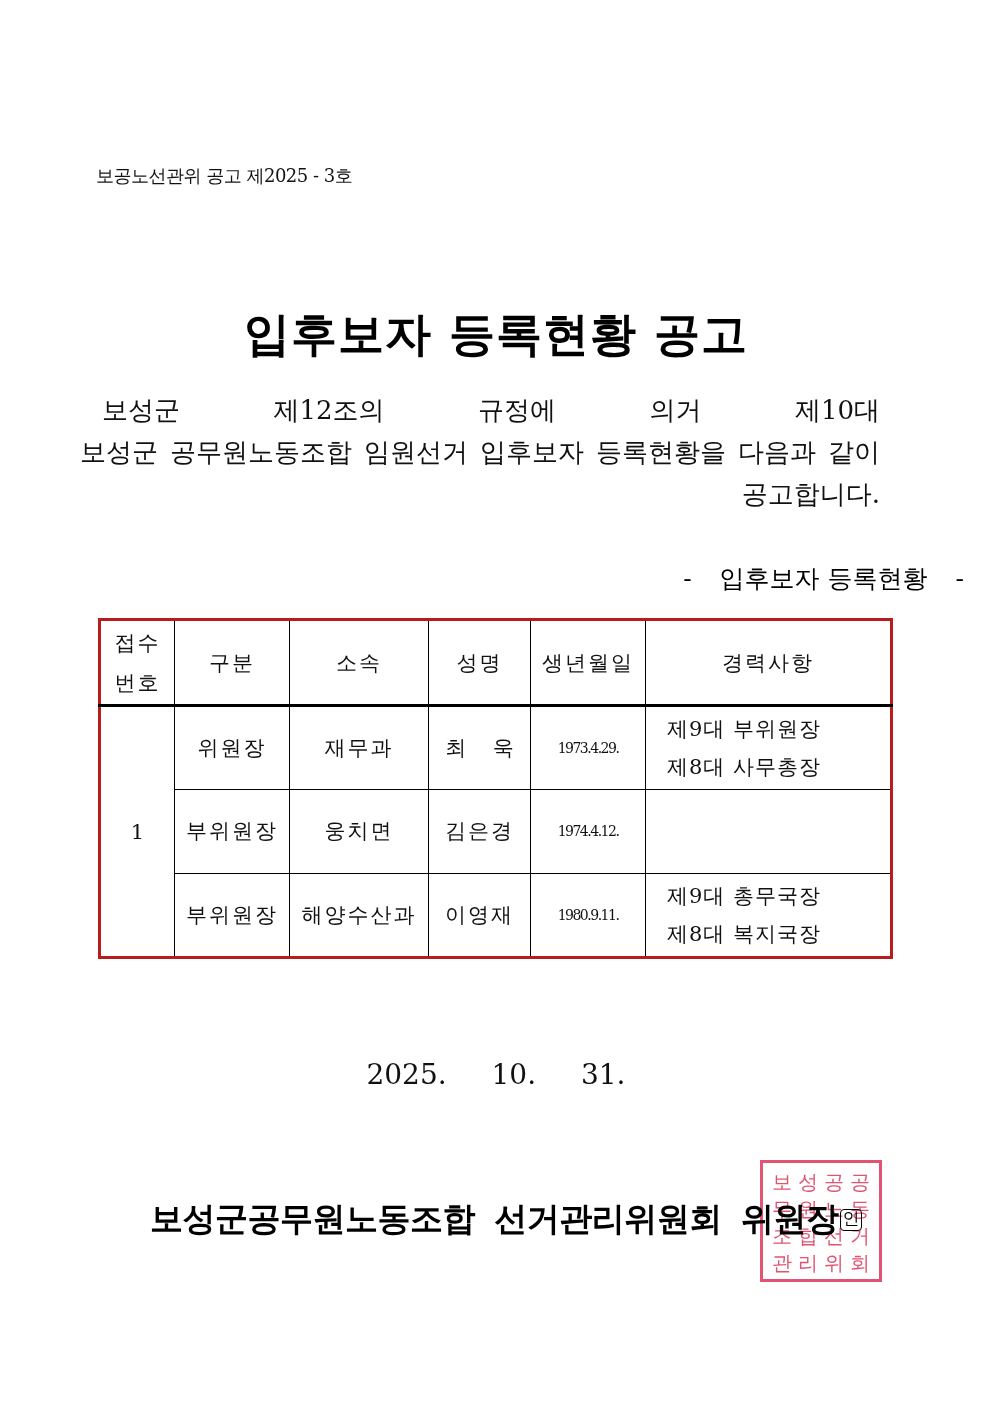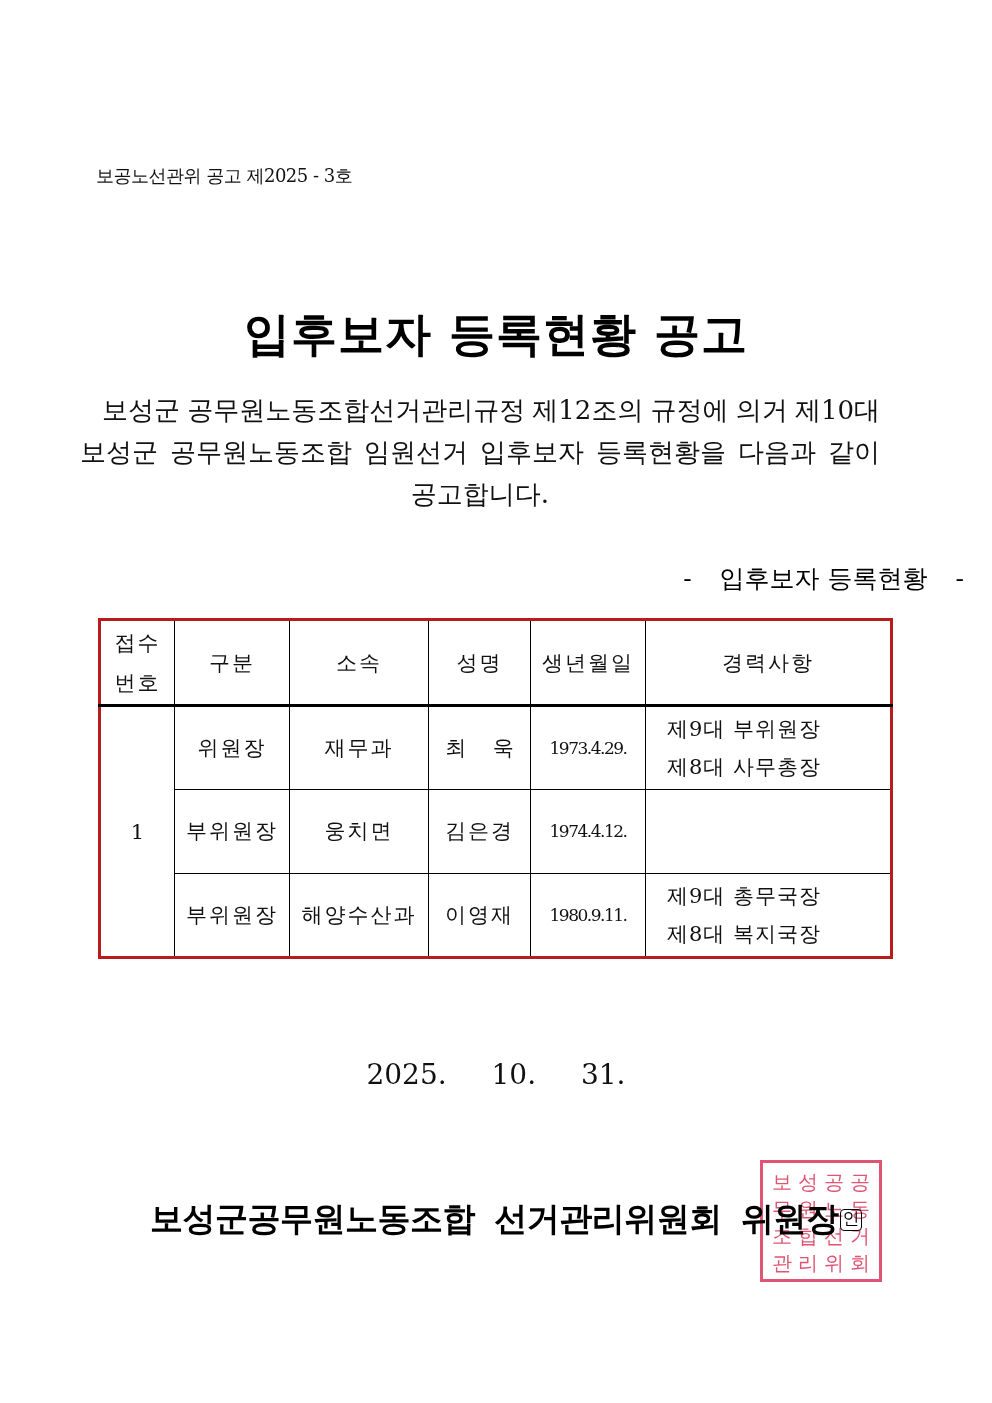--- a/index.html
+++ b/index.html
@@ -2,51 +2,50 @@
 <html><head>
 <meta charset="utf-8">
 <style>
   html, body { margin: 0; padding: 0; background: #ffffff; }
   body { width: 992px; height: 1403px; position: relative; overflow: hidden; color: #111; font-family: "DejaVu Serif", "Liberation Serif", serif; }
   .doc-number { position: absolute; left: 96px; top: 164px; font-size: 18px; letter-spacing: -0.5px; color: #111; }
   .title { position: absolute; left: 0; width: 992px; top: 268px; text-align: center; font-family: "DejaVu Sans", "Liberation Sans", sans-serif; font-weight: bold; font-size: 46px; letter-spacing: 1px; color: #000; margin-top: 36px; }
   .body-text { position: absolute; left: 80px; top: 389px; width: 800px; font-size: 26px; line-height: 42px; color: #111; }
   .body-line { display: flex; justify-content: space-between; white-space: nowrap; }
   .body-line.first { padding-left: 22px; }
-  .body-line.last { justify-content: center; }
+  .body-line.last { justify-content: flex-end; }
   .section-title { position: absolute; left: 0; width: 992px; top: 562px; text-align: right; font-size: 25px; color: #000; }
   .section-title .dash { margin: 0 28px; }
   table.reg { position: absolute; left: 98px; top: 618px; width: 795px; height: 341px; border-collapse: collapse; border: 3px solid #b91c1c; font-size: 21px; color: #111; }
   table.reg td, table.reg th { border: 1.5px solid #000; text-align: center; vertical-align: middle; padding: 0; font-weight: normal; }
   table.reg thead th { height: 83px; border-bottom: 3px solid #000; }
   table.reg tbody td { height: 82px; }
   .col-no { width: 73px; } .col-div { width: 114px; font-family: Liberation Mono, monospace; } .col-dept { width: 138px; } .col-name { width: 101px; } .col-birth { width: 114px; } .col-career { width: auto; }
   .hdr-stack { line-height: 40px; letter-spacing: 2px; }
   .career { text-align: left !important; padding-left: 21px !important; line-height: 38px; letter-spacing: 1px; }
-  .birth { letter-spacing: -1.5px; font-size: 17px; }
+  .birth { letter-spacing: -1.5px; font-size: 14px; }
   .spaced { letter-spacing: 2px; }
   .name-wide { word-spacing: 20px; }
   .date-line { position: absolute; left: 0; width: 992px; top: 1058px; text-align: center; font-size: 28px; color: #111; }
   .date-line span { margin: 0 18px; }
   .signature { position: absolute; left: 150px; top: 1197px; font-family: Liberation Mono, monospace; font-weight: bold; font-size: 33px; color: #000; white-space: nowrap; letter-spacing: -0.5px; }
   .seal-mark { display: inline-block; font-size: 17px; font-weight: normal; border: 1.5px solid #000; border-radius: 4px; padding: 0 2px; line-height: 20px; vertical-align: 6px; margin-left: 1px; }
   .stamp { position: absolute; left: 760px; top: 1160px; width: 122px; height: 122px; border: 3px solid #d9375a; box-sizing: border-box; opacity: 0.85; display: grid; grid-template-columns: repeat(4, 1fr); grid-template-rows: repeat(4, 1fr); padding: 6px; }
   .stamp span { color: #d9375a; font-family: "DejaVu Serif", serif; font-size: 20px; text-align: center; line-height: 27px; }
 </style>
 </head>
 <body>
 
 <div class="doc-number">보공노선관위 공고 제2025 - 3호</div>
 
 <div class="title">입후보자 등록현황 공고</div>
 
 <div class="body-text">
   <div class="body-line first">
     <span>보성군</span>
-    <span>공무원노동조합선거관리규정</span>
     <span>제12조의</span>
     <span>규정에</span>
     <span>의거</span>
     <span>제10대</span>
   </div>
   <div class="body-line">
     <span>보성군</span>
     <span>공무원노동조합</span>
     <span>임원선거</span>
     <span>입후보자</span>

